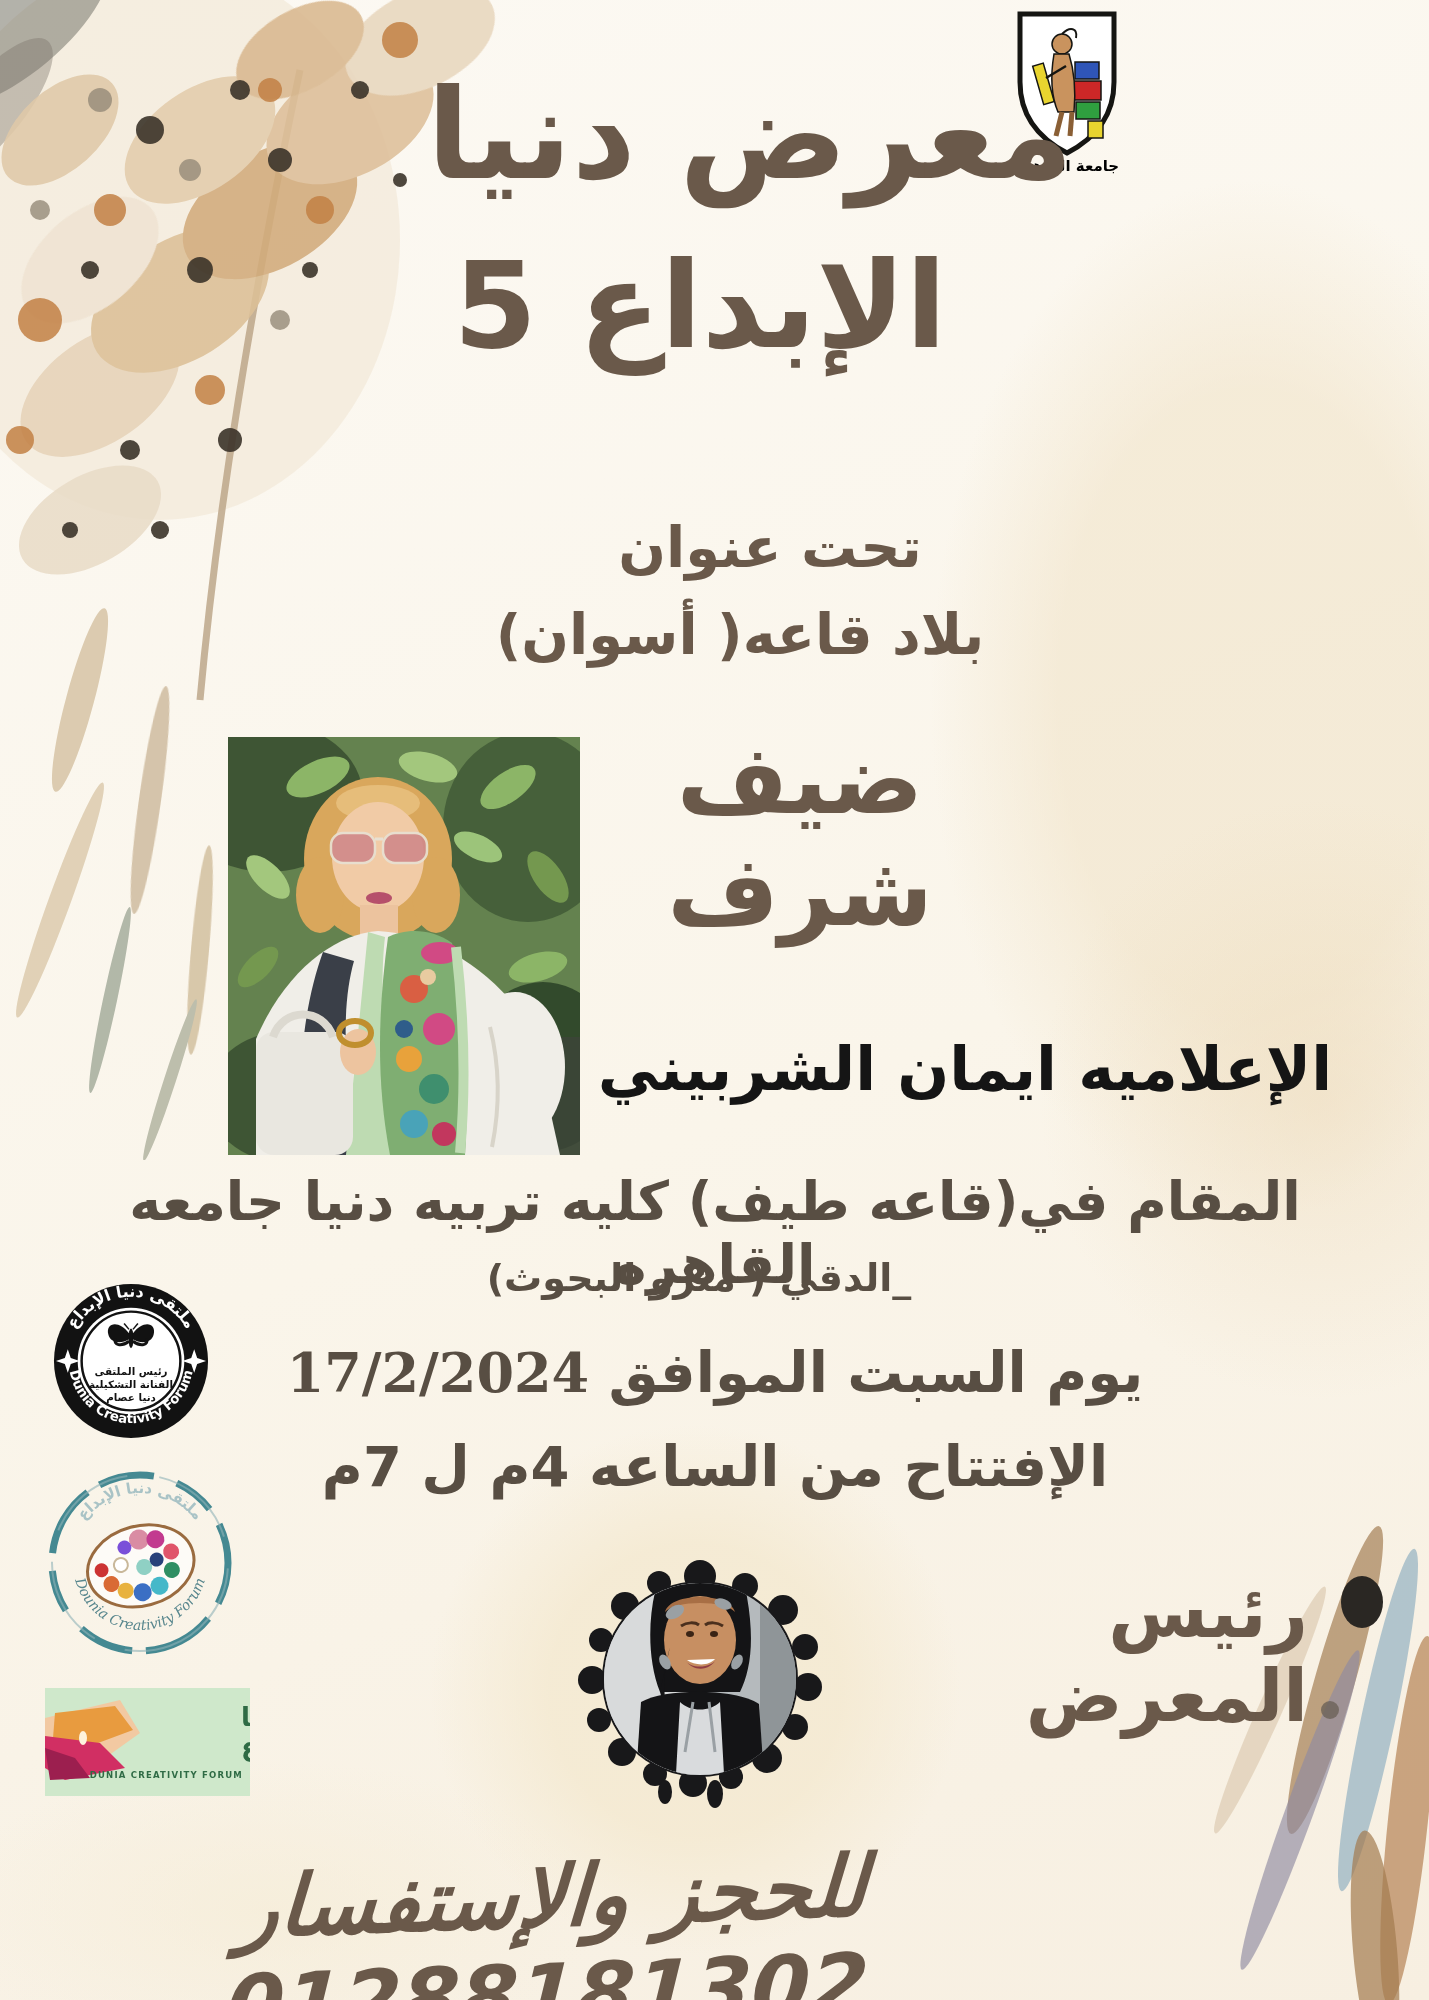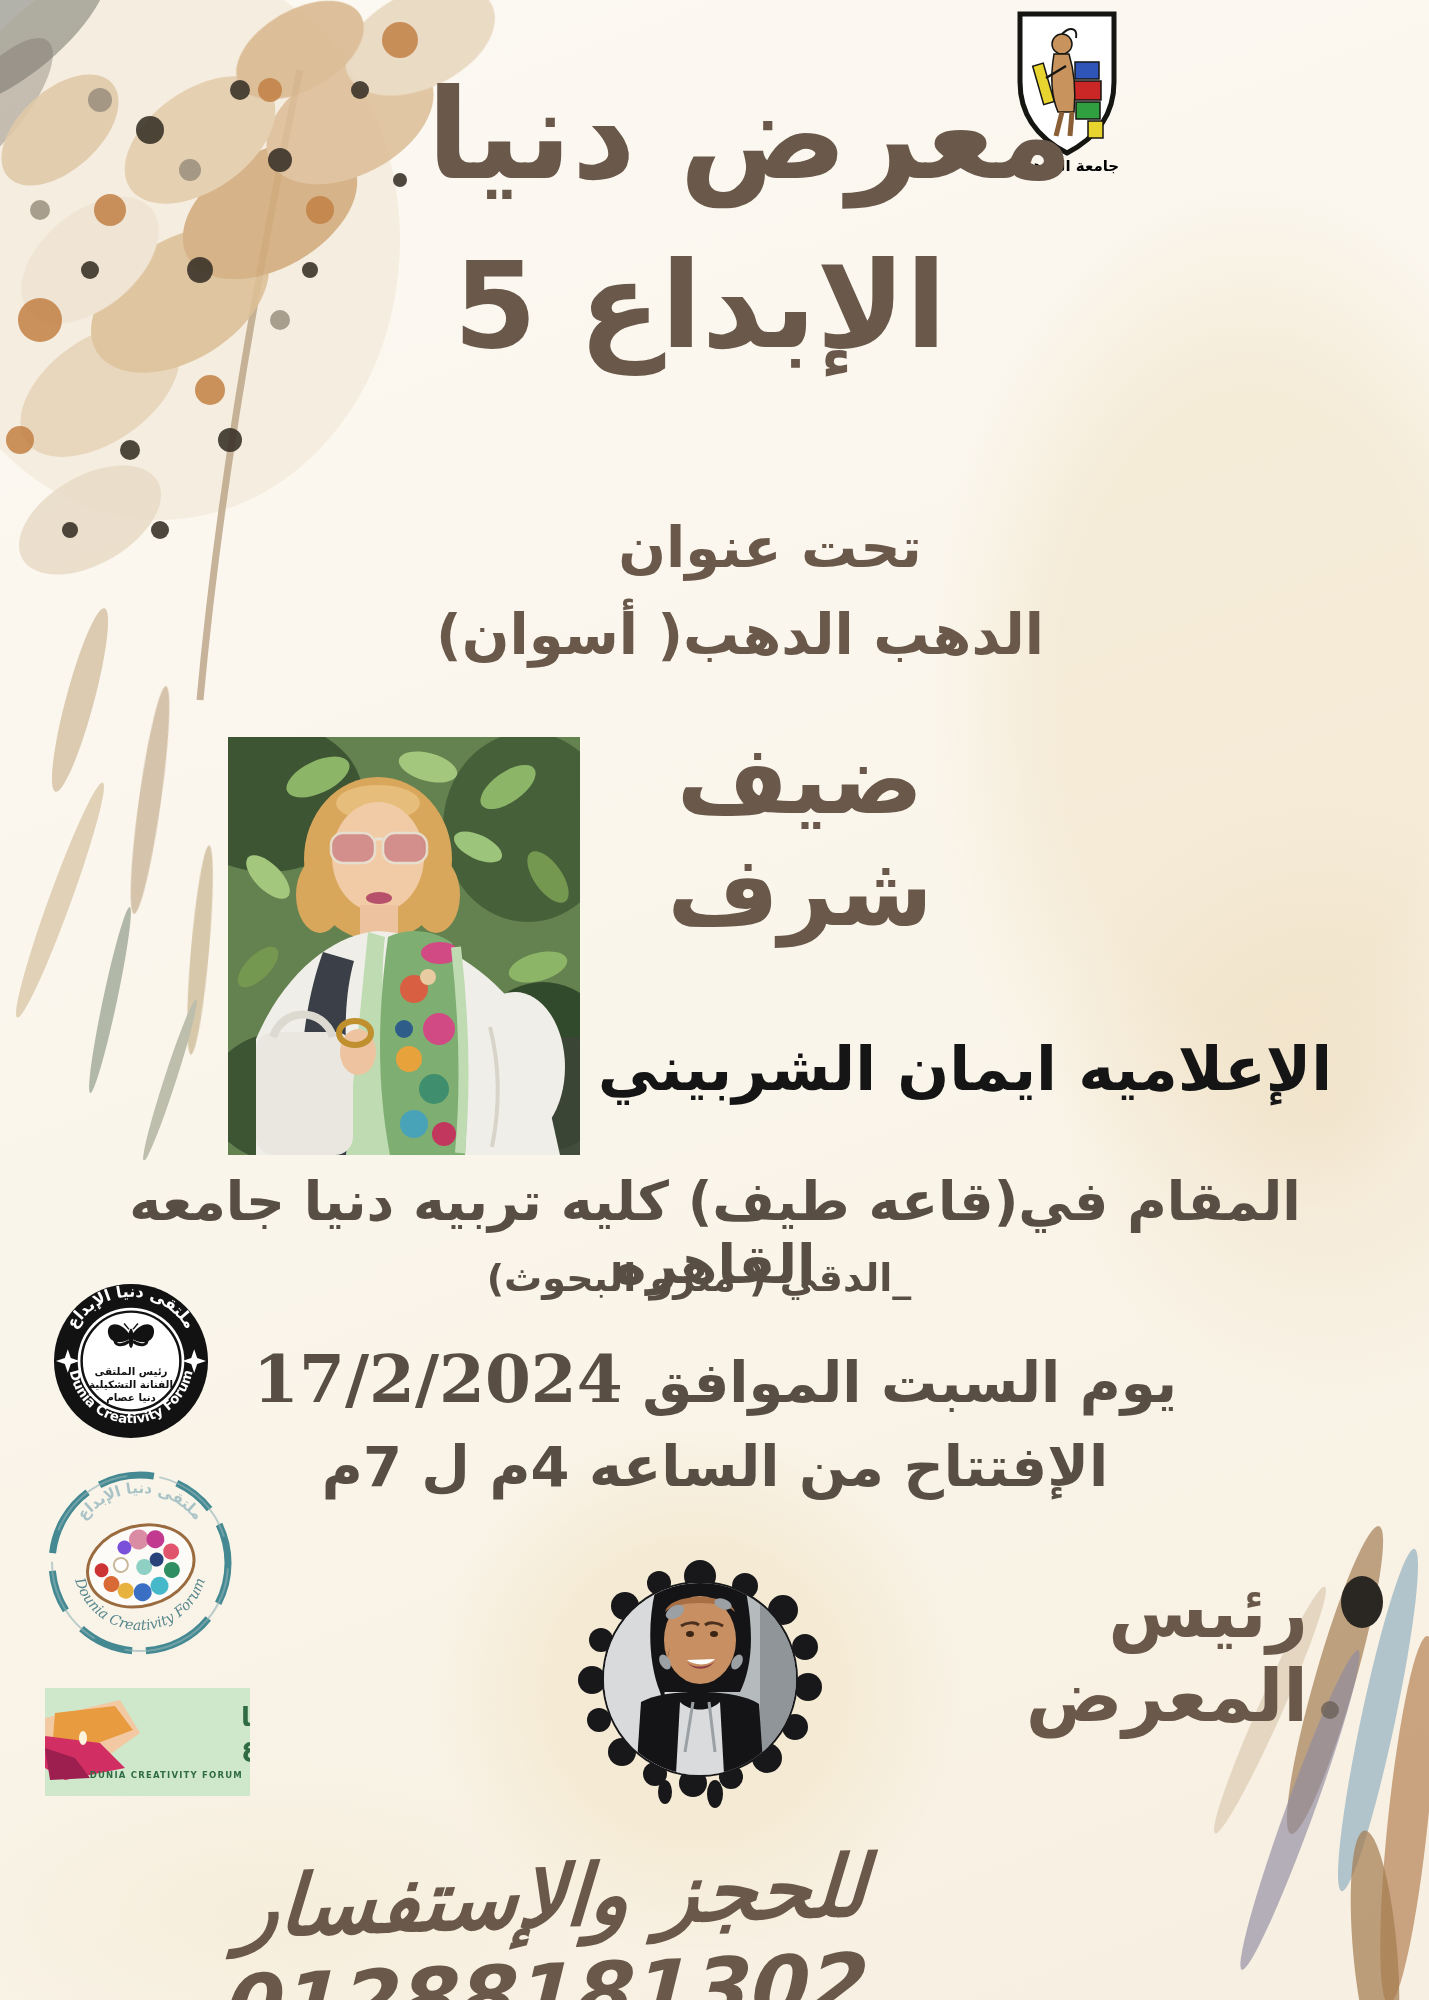--- a/index.html
+++ b/index.html
@@ -15,21 +15,21 @@
   .ctr{text-align:center;}
   .title1{left:400px;top:66px;width:700px;font-size:125px;line-height:1.1;letter-spacing:-2px;}
   .title2{left:380px;top:240px;width:640px;font-size:120px;line-height:1.1;}
   .subtitle{left:500px;top:515px;width:540px;font-size:56px;}
   .theme{left:420px;top:602px;width:640px;font-size:56px;}
   .guestlabel{left:560px;top:724px;width:480px;font-size:96px;}
   .guestname{left:590px;top:1022px;width:750px;font-size:61px;color:#151515;font-weight:bold;margin-top:11px;}
   .venue1{left:50px;top:1170px;width:1330px;font-size:54px;}
   .venue2{left:34px;top:1256px;width:1330px;font-size:38px;}
   .dateline{left:150px;top:1340px;width:1130px;font-size:56px;}
-  .dateval{font-family:"DejaVu Serif",serif;font-size:66px;font-weight:bold;letter-spacing:1px;}
+  .dateval{font-family:"DejaVu Serif",serif;font-size:54px;font-weight:bold;letter-spacing:1px;}
   .timeline{left:150px;top:1434px;width:1130px;font-size:56px;}
   .preslabel{left:848px;top:1570px;width:460px;font-size:72px;text-align:right;}
   .presname{left:850px;top:1690px;width:420px;font-size:84px;}
   .booking{left:40px;top:1848px;width:1020px;font-size:84px;font-style:italic;
            transform:rotate(-2deg) skewX(-5deg);}
   .univ-caption{font-weight:bold;color:#22211f;}
   svg text{font-family:"DejaVu Sans",sans-serif;}
   .script{font-family:"DejaVu Serif",serif;font-style:italic;}
 </style>
 </head>
@@ -131,21 +131,21 @@
       <line x1="54" y1="58" x2="34" y2="70" stroke="#151512" stroke-width="2.5"></line>
       <line x1="50" y1="104" x2="44" y2="128" stroke="#8a5f35" stroke-width="5"></line>
       <line x1="60" y1="104" x2="58" y2="128" stroke="#8a5f35" stroke-width="5"></line>
     </g>
     <text x="55" y="163" text-anchor="middle" font-size="15" class="univ-caption ar">جامعة القاهرة</text>
   </svg>
 
   <div class="abs ar brown ctr title1">معرض دنيا</div>
   <div class="abs ar brown ctr title2">الإبداع 5</div>
   <div class="abs ar brown ctr subtitle">تحت عنوان</div>
-  <div class="abs ar brown ctr theme">الدهب الدهب( أسوان)</div>
+  <div class="abs ar brown ctr theme">بلاد قاعه( أسوان)</div>
   <div class="abs ar brown ctr guestlabel">ضيف شرف</div>
 
   <svg class="abs" style="left:228px;top:737px;" width="352" height="418" viewBox="0 0 352 418">
     <rect width="352" height="418" fill="#64824f"></rect>
     <g>
       <ellipse cx="40" cy="60" rx="95" ry="75" fill="#3e5534"></ellipse>
       <ellipse cx="300" cy="90" rx="85" ry="95" fill="#46603a"></ellipse>
       <ellipse cx="315" cy="330" rx="75" ry="85" fill="#324a2c"></ellipse>
       <ellipse cx="55" cy="360" rx="75" ry="65" fill="#3e5534"></ellipse>
       <ellipse cx="90" cy="40" rx="34" ry="16" fill="#8cb567" transform="rotate(-25 90 40)"></ellipse>

